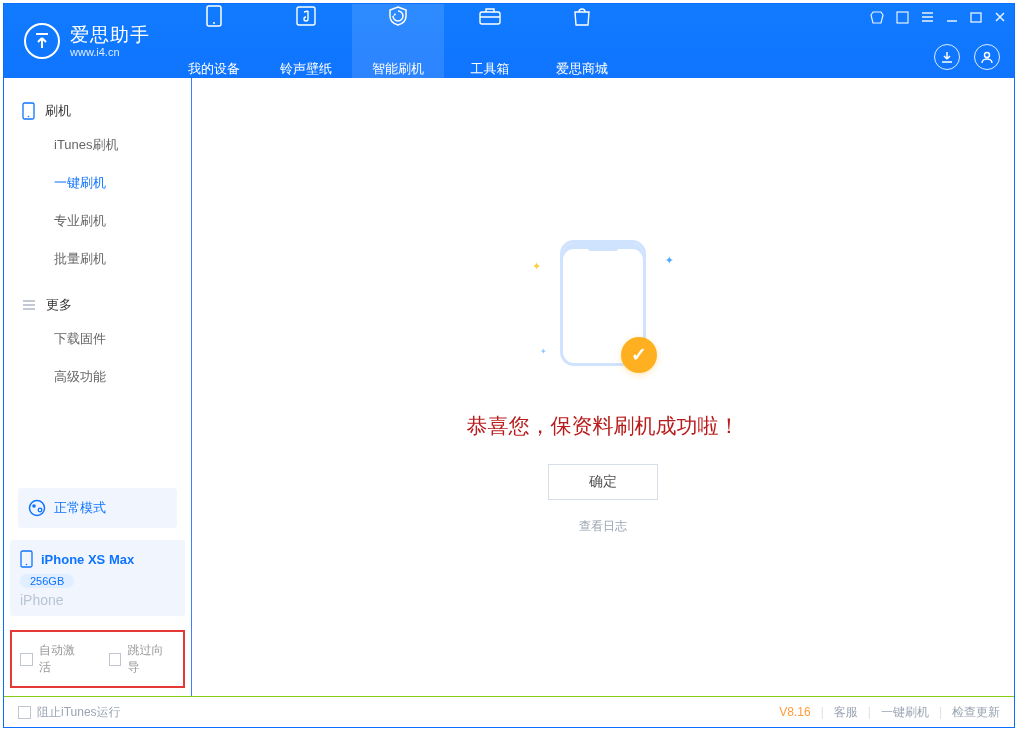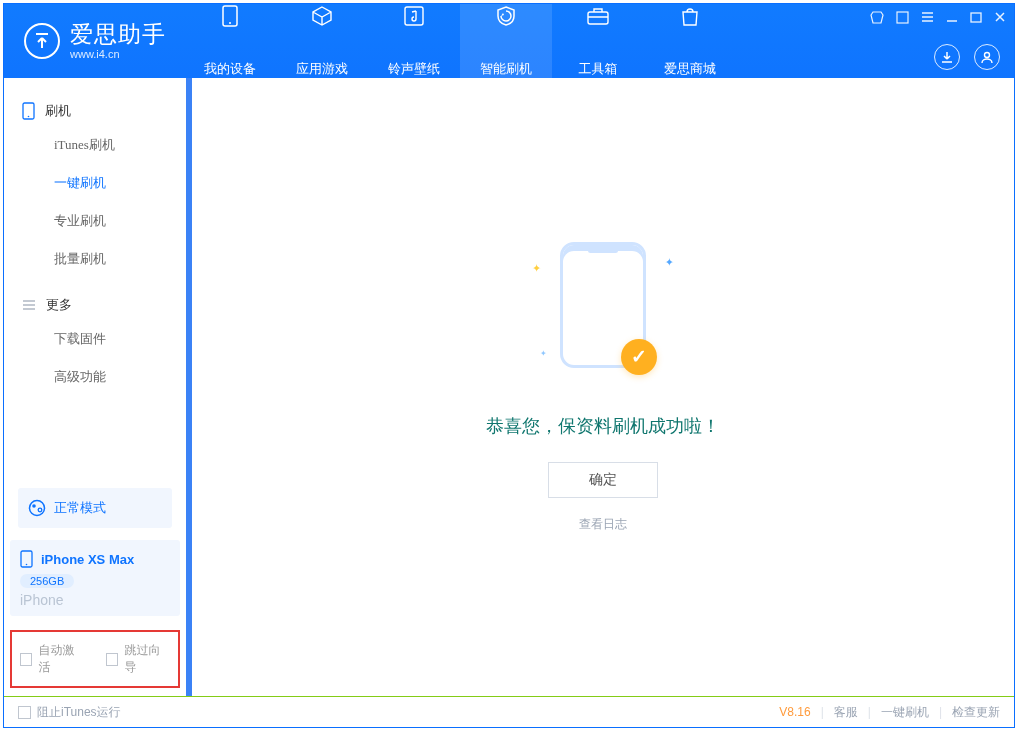--- a/index.html
+++ b/index.html
@@ -4,56 +4,56 @@
 <style>
 * { margin: 0; padding: 0; box-sizing: border-box; }
 html, body { width: 1018px; height: 731px; font-family: "Microsoft YaHei", Arial, sans-serif; overflow: hidden; background: #fff; }
 .window { width: 1012px; height: 725px; border: 1px solid #0a6fff; margin: 3px; display: flex; flex-direction: column; }
 
 
 .header { height: 74px; background: linear-gradient(to bottom, #117bff, #0f74ff); display: flex; align-items: stretch; color: #fff; position: relative; }
 .logo-block { display: flex; align-items: center; padding: 0 18px 0 20px; gap: 10px; }
 .logo-circle { width: 36px; height: 36px; border: 2px solid #fff; border-radius: 50%; display: flex; align-items: center; justify-content: center; font-weight: bold; font-size: 20px; }
 .logo-text { display: flex; flex-direction: column; line-height: 1.15; }
-.logo-text .cn { font-size: 23px; font-weight: 500; letter-spacing: 1px; }
+.logo-text .cn { font-size: 19px; font-weight: 500; letter-spacing: 1px; }
 .logo-text .en { font-size: 11px; opacity: .85; }
 .nav { display: flex; }
 .nav-item { width: 92px; display: flex; flex-direction: column; align-items: center; justify-content: space-between; gap: 5px; font-size: 13px; cursor: pointer; }
 .nav-item.active { background: rgba(255,255,255,.12); }
 .nav-item .ic { width: 26px; height: 24px; display: flex; align-items: center; justify-content: center; }
 .top-controls { position: absolute; right: 8px; top: 6px; display: flex; gap: 12px; align-items: center; font-size: 13px; opacity: .9; }
 .top-controls span { cursor: pointer; }
 .top-right-icons { position: absolute; right: 14px; bottom: 8px; display: flex; gap: 14px; }
 .circ-icon { width: 26px; height: 26px; border: 1.5px solid rgba(255,255,255,.85); border-radius: 50%; display: flex; align-items: center; justify-content: center; cursor: pointer; }
 
 
 .body { flex: 1; display: flex; min-height: 0; }
-.sidebar { width: 188px; border-right: 6px solid #3b82f6; display: flex; flex-direction: column; padding-top: 18px; font-size: 13px; color: #555; }
+.sidebar { width: 188px; border-right: 1px solid #3b82f6; display: flex; flex-direction: column; padding-top: 18px; font-size: 13px; color: #555; }
 .group-h { display: flex; align-items: center; padding: 6px 18px; font-weight: 500; color: #333; gap: 10px; }
-.sub { padding: 10px 18px 10px 50px; cursor: pointer; color: #666; font-family: Liberation Serif, serif; }
+.sub { padding: 10px 18px 10px 50px; cursor: pointer; color: #666; }
 .sub.active { color: #0f74ff; }
 .spacer { flex: 1; }
 .mode-card { margin: 6px 14px; height: 40px; background: #f1f6fe; border-radius: 3px; display: flex; align-items: center; padding: 0 10px; gap: 8px; color: #0f74ff; font-size: 13px; font-weight: 500; }
 .dev-card { margin: 6px 6px 12px; background: #f1f6fe; border-radius: 3px; padding: 10px 10px 8px; }
 .dev-card .name { color: #0f74ff; font-size: 13px; font-weight: 600; display: flex; align-items: center; gap: 8px; }
 .pill { display: inline-block; background: #e1eeff; color: #0f74ff; font-size: 11px; padding: 1px 10px; border-radius: 10px; margin-top: 6px; }
 .dev-card .sub2 { color: #b9c4d3; font-size: 14px; margin-top: 4px; }
 .opt-row { border: 2px solid #e53935; margin: 2px 6px 8px; padding: 10px 8px; display: flex; gap: 22px; color: #999; font-size: 12px; align-items: center; }
 .chk { display: flex; align-items: center; gap: 6px; cursor: pointer; }
 .chk .box { width: 13px; height: 13px; border: 1px solid #c0c6cf; background: #fff; }
 
 .main { flex: 1; position: relative; display: flex; flex-direction: column; align-items: center; justify-content: center; gap: 18px; }
 .phone-ill { width: 86px; height: 126px; border: 3px solid #cfe3ff; border-radius: 14px; position: relative; background: #fff; box-shadow: inset 0 6px 0 #cfe3ff; }
 .phone-ill::before { content: ""; position: absolute; width: 30px; height: 5px; background: #cfe3ff; border-radius: 3px; top: 3px; left: 50%; transform: translateX(-50%); }
 .badge { position: absolute; right: -14px; bottom: -10px; width: 36px; height: 36px; border-radius: 50%; background: #ffb020; display: flex; align-items: center; justify-content: center; color: #fff; font-size: 19px; font-weight: bold; box-shadow: 0 2px 6px rgba(255,176,32,.3); }
 .sparkle { position: absolute; color: #ffcf3f; font-size: 11px; }
 .sparkle.a { left: -28px; top: 20px; }
 .sparkle.b { right: -28px; top: 14px; color: #55a8ff; }
 .sparkle.c { left: -20px; bottom: 10px; color: #8fc7ff; font-size: 8px; }
-.success-msg { font-size: 18px; color: #0f766e; margin-top: 28px; }
+.success-msg { font-size: 21px; color: #b91c1c; margin-top: 28px; }
 .ok-btn { margin-top: 6px; border: 1px solid #d8dee7; background: #fff; padding: 8px 40px; font-size: 14px; color: #555; cursor: pointer; }
 .log-link { color: #9aa4b3; font-size: 12px; cursor: pointer; }
 
 
 .footer { height: 31px; border-top: 1px solid #84cc16; display: flex; align-items: center; font-size: 12px; color: #9aa4b3; padding: 0 14px; gap: 14px; }
 .footer .right { margin-left: auto; display: flex; align-items: center; gap: 10px; }
 .footer .sep { color: #dfe3ea; }
 .footer .flink { cursor: pointer; }
 </style>
 </head>
@@ -75,28 +75,20 @@
     </div>
     <div class="nav">
       <div class="nav-item">
         <span class="ic">
             <svg width="16" height="22" viewBox="0 0 16 22">
               <rect x="1" y="1" width="14" height="20" rx="2" stroke="#fff" stroke-width="1.5" fill="none"></rect>
               <circle cx="8" cy="18" r="1" fill="#fff"></circle>
             </svg>
           </span>
         <span>我的设备</span>
-      </div>
-      <div class="nav-item">
-        <span class="ic">
-            <svg width="24" height="22" viewBox="0 0 24 22">
-              <path d="M12 2 L21 7 L21 15 L12 20 L3 15 L3 7 Z M3 7 L12 12 L21 7 M12 12 L12 20" stroke="#fff" stroke-width="1.4" fill="none"></path>
-            </svg>
-          </span>
-        <span>应用游戏</span>
       </div>
       <div class="nav-item">
         <span class="ic">
             <svg width="22" height="22" viewBox="0 0 22 22">
               <rect x="2" y="2" width="18" height="18" rx="2" stroke="#fff" stroke-width="1.4" fill="none"></rect>
               <path d="M13 6 L13 14 A2 2 0 1 1 11 12 M13 6 L9 7" stroke="#fff" stroke-width="1.4" fill="none"></path>
             </svg>
           </span>
         <span>铃声壁纸</span>
       </div>

